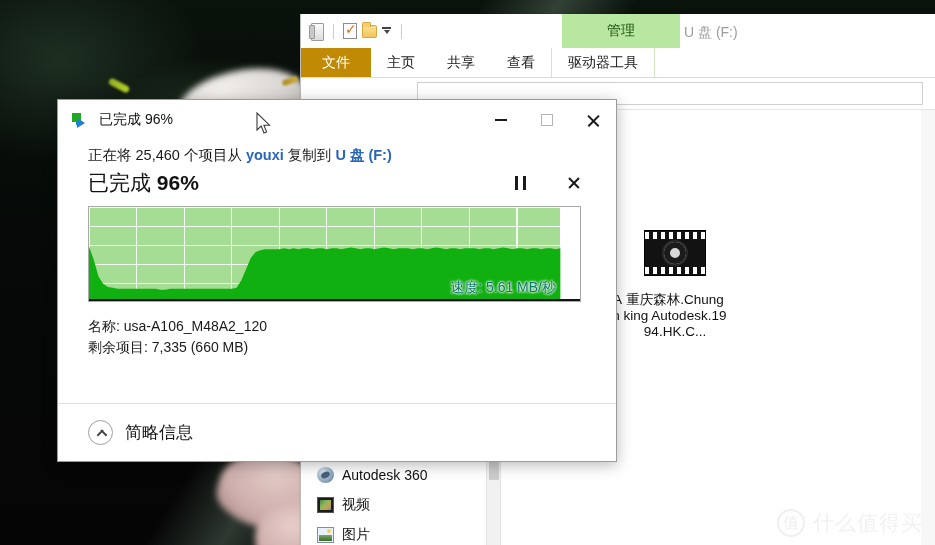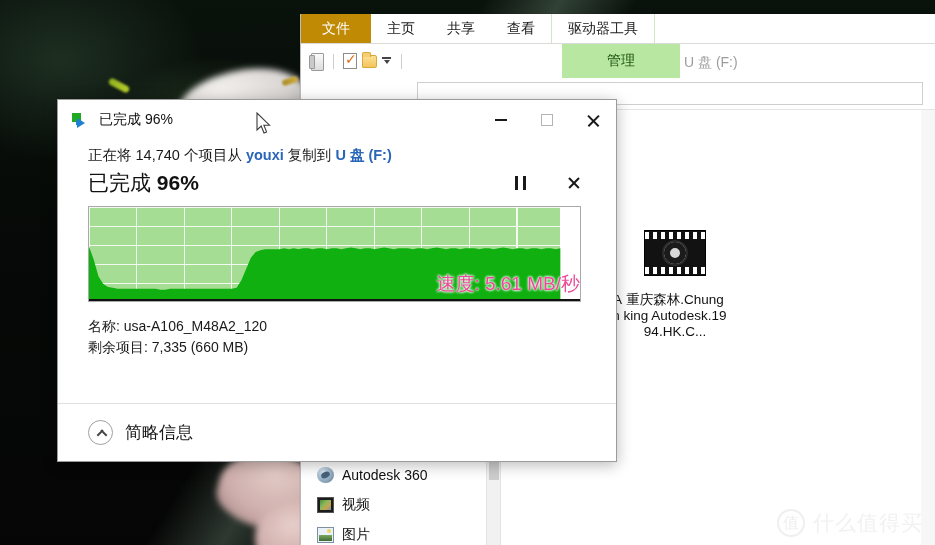--- a/index.html
+++ b/index.html
@@ -378,22 +378,22 @@
     position: absolute; inset: 0;
     background-image:
       repeating-linear-gradient(90deg, rgba(255,255,255,.85) 0 1px, transparent 1px 47.5px),
       repeating-linear-gradient(180deg, rgba(255,255,255,.85) 0 1px, transparent 1px 19px);
   }
   #graph-area { position: absolute; inset: 0; }
   #graph-baseline {
     position: absolute; left: 0; right: 0; bottom: 0; height: 2px; background: #111;
   }
   #graph-speed {
-    position: absolute; right: 0; bottom: 4px;
-    font-size: 19px; color: #ec4899;
+    position: absolute; right: 24px; bottom: 4px;
+    font-size: 14px; color: #0f766e;
     text-shadow: 0 0 3px #fff, 0 0 3px #fff, 0 0 2px #fff;
     white-space: nowrap;
   }
 
   #dlg-details {
     font-size: 14px; color: #1a1a1a; line-height: 21px;
   }
   #dlg-footer {
     height: 58px; border-top: 1px solid #e0e0e0;
     display: flex; align-items: center; padding-left: 30px; gap: 12px;
@@ -438,42 +438,42 @@
 
 <div id="desktop">
   <div class="petal" id="petal-white"></div>
   <div id="stem-green"></div>
   <div id="stem-green2"></div>
   <div class="petal" id="petal-pink-1"></div>
   <div class="petal" id="petal-pink-2"></div>
 </div>
 
 <div id="explorer">
-
-  <div id="explorer-ribbon">
-    <div class="tab" id="tab-file">文件</div>
-    <div class="tab">主页</div>
-    <div class="tab">共享</div>
-    <div class="tab">查看</div>
-    <div class="tab" id="tab-drive-tools">驱动器工具</div>
-  </div>
 
   <div id="explorer-titlebar">
     <div class="qat">
       <span class="icon-explorer"></span>
       <span class="qat-sep"></span>
       <span class="icon-props"></span>
       <span class="icon-newfolder"></span>
       <span class="icon-chevron-down"></span>
       <span class="qat-sep"></span>
     </div>
     <div id="contextual-tab-header">管理</div>
     <div id="explorer-title">U 盘 (F:)</div>
   </div>
 
+  <div id="explorer-ribbon">
+    <div class="tab" id="tab-file">文件</div>
+    <div class="tab">主页</div>
+    <div class="tab">共享</div>
+    <div class="tab">查看</div>
+    <div class="tab" id="tab-drive-tools">驱动器工具</div>
+  </div>
+
   <div id="explorer-addressbar">
     <div id="addr-box"></div>
   </div>
 
   <div id="explorer-body">
 
     <div id="nav-pane">
       <div style="height:350px"></div>
       <div class="nav-item">
         <span class="nav-ico ico-autodesk"></span>
@@ -533,21 +533,21 @@
       <span class="glyph-max"></span>
     </div>
     <div class="dlg-winbtn" id="dlg-close">
       <span class="glyph-close"></span>
     </div>
   </div>
 
   <div id="dlg-main">
 
     <div id="dlg-line-from">
-      <span>正在将 14,740 个项目从 </span><span class="blue-link">youxi</span><span> 复制到 </span><span class="blue-link">U 盘 (F:)</span>
+      <span>正在将 25,460 个项目从 </span><span class="blue-link">youxi</span><span> 复制到 </span><span class="blue-link">U 盘 (F:)</span>
     </div>
 
     <div id="dlg-headline-row">
       <div id="dlg-headline">
         <span>已完成 </span><span class="pct">96%</span>
       </div>
       <div id="dlg-actions">
         <div class="dlg-act">
           <span class="glyph-pause"></span>
         </div>

